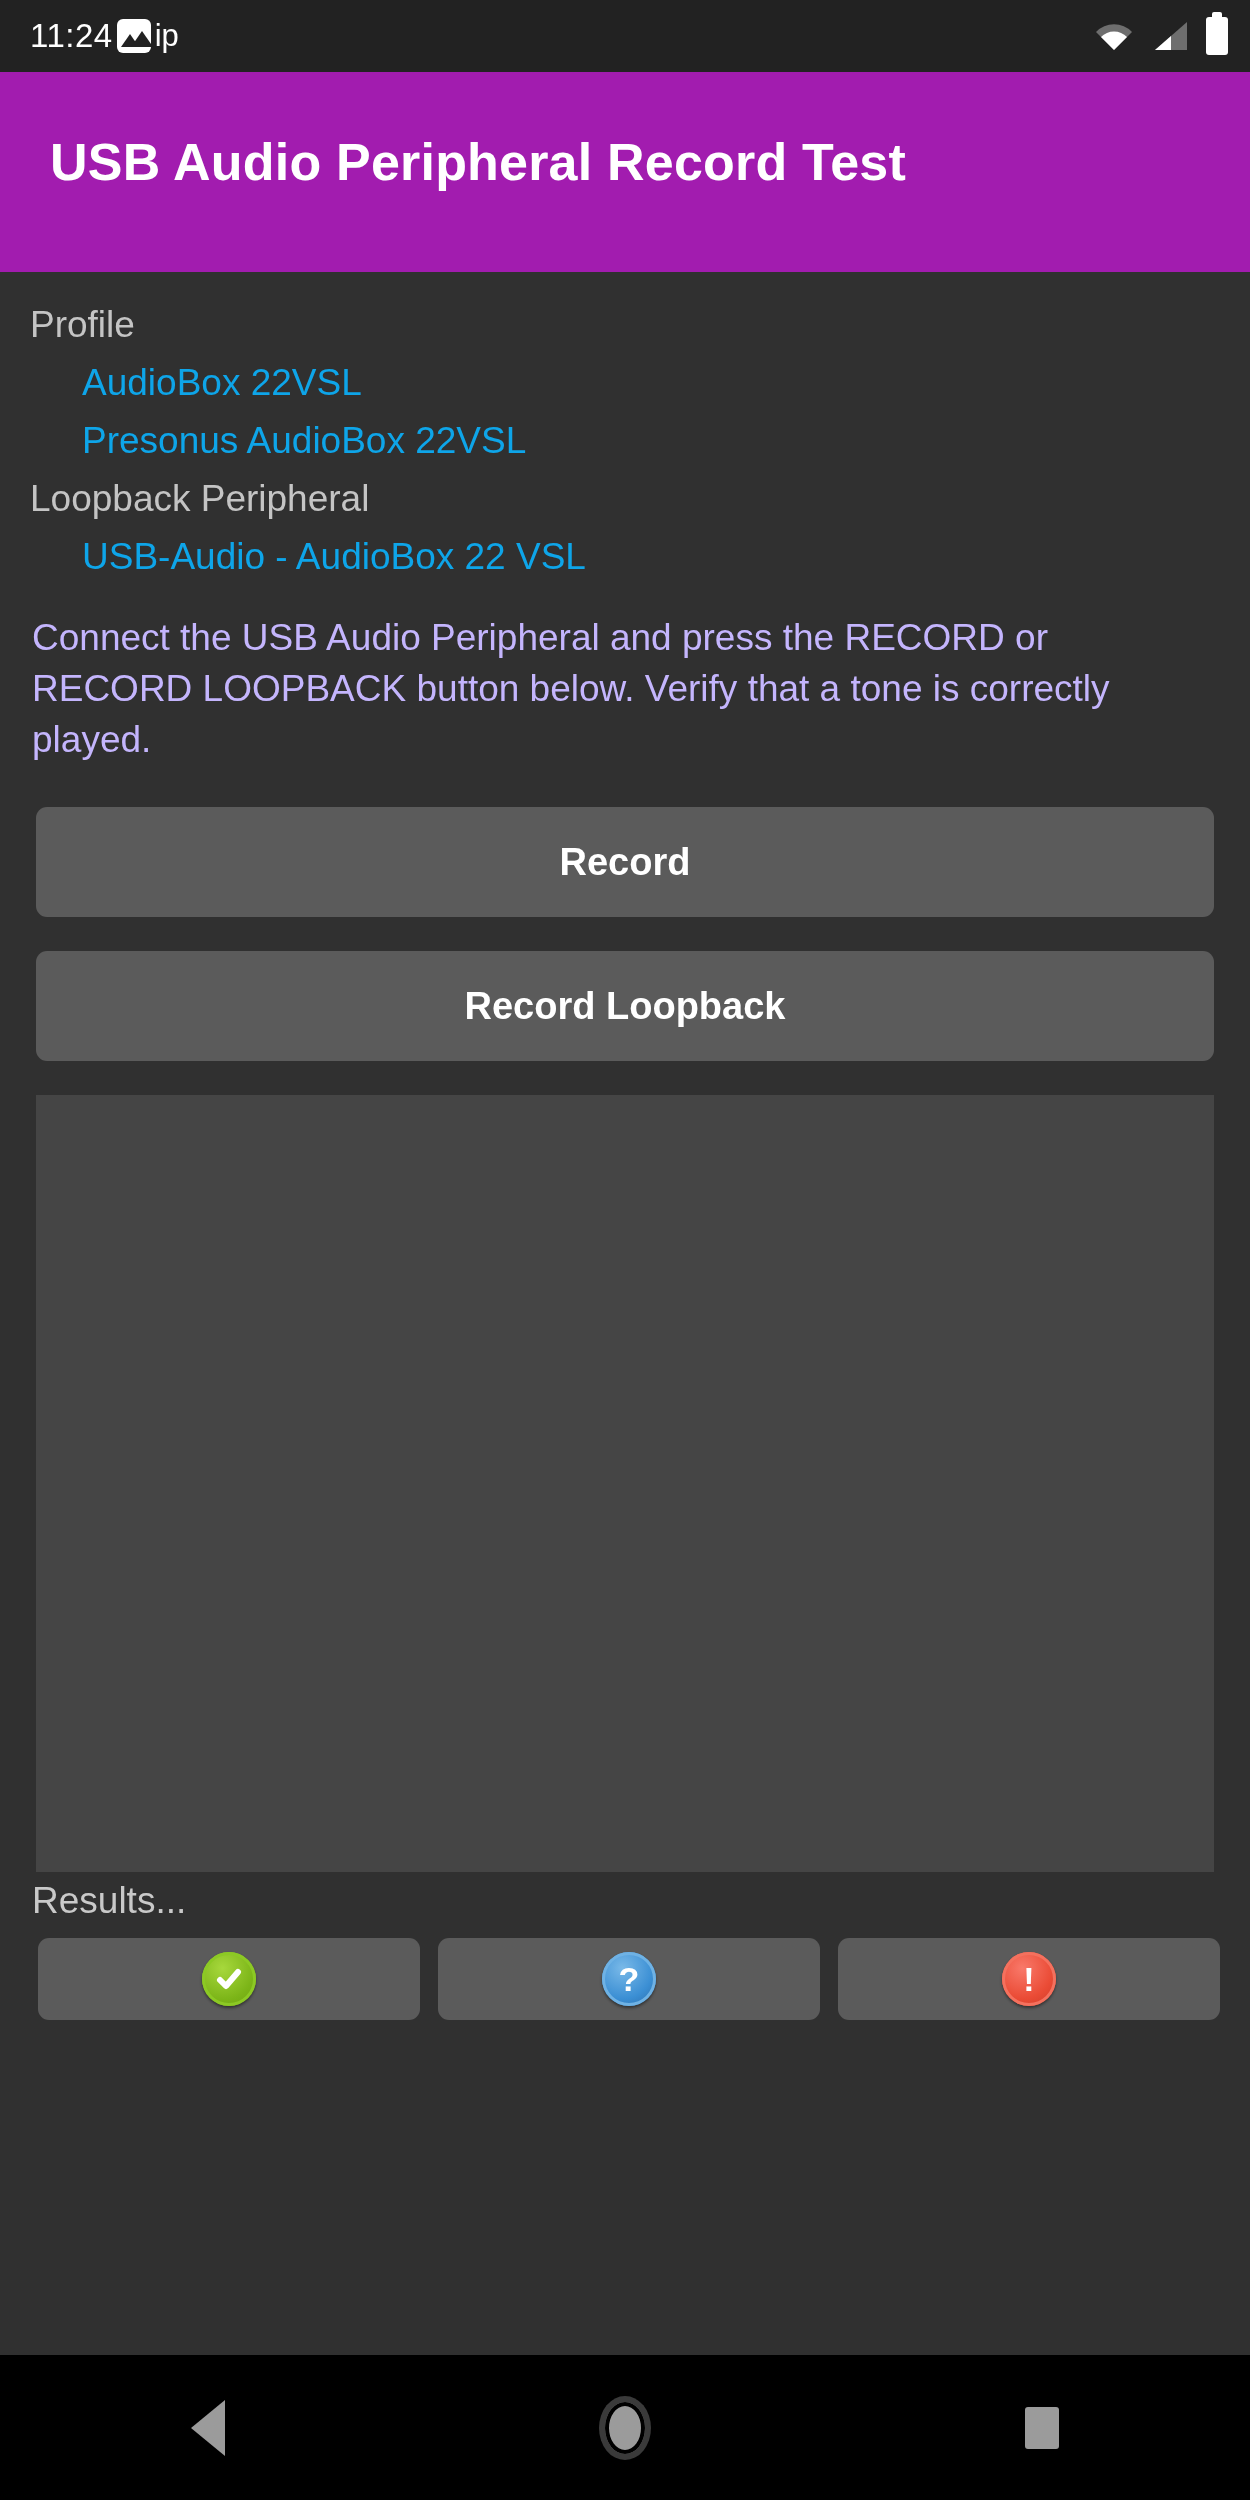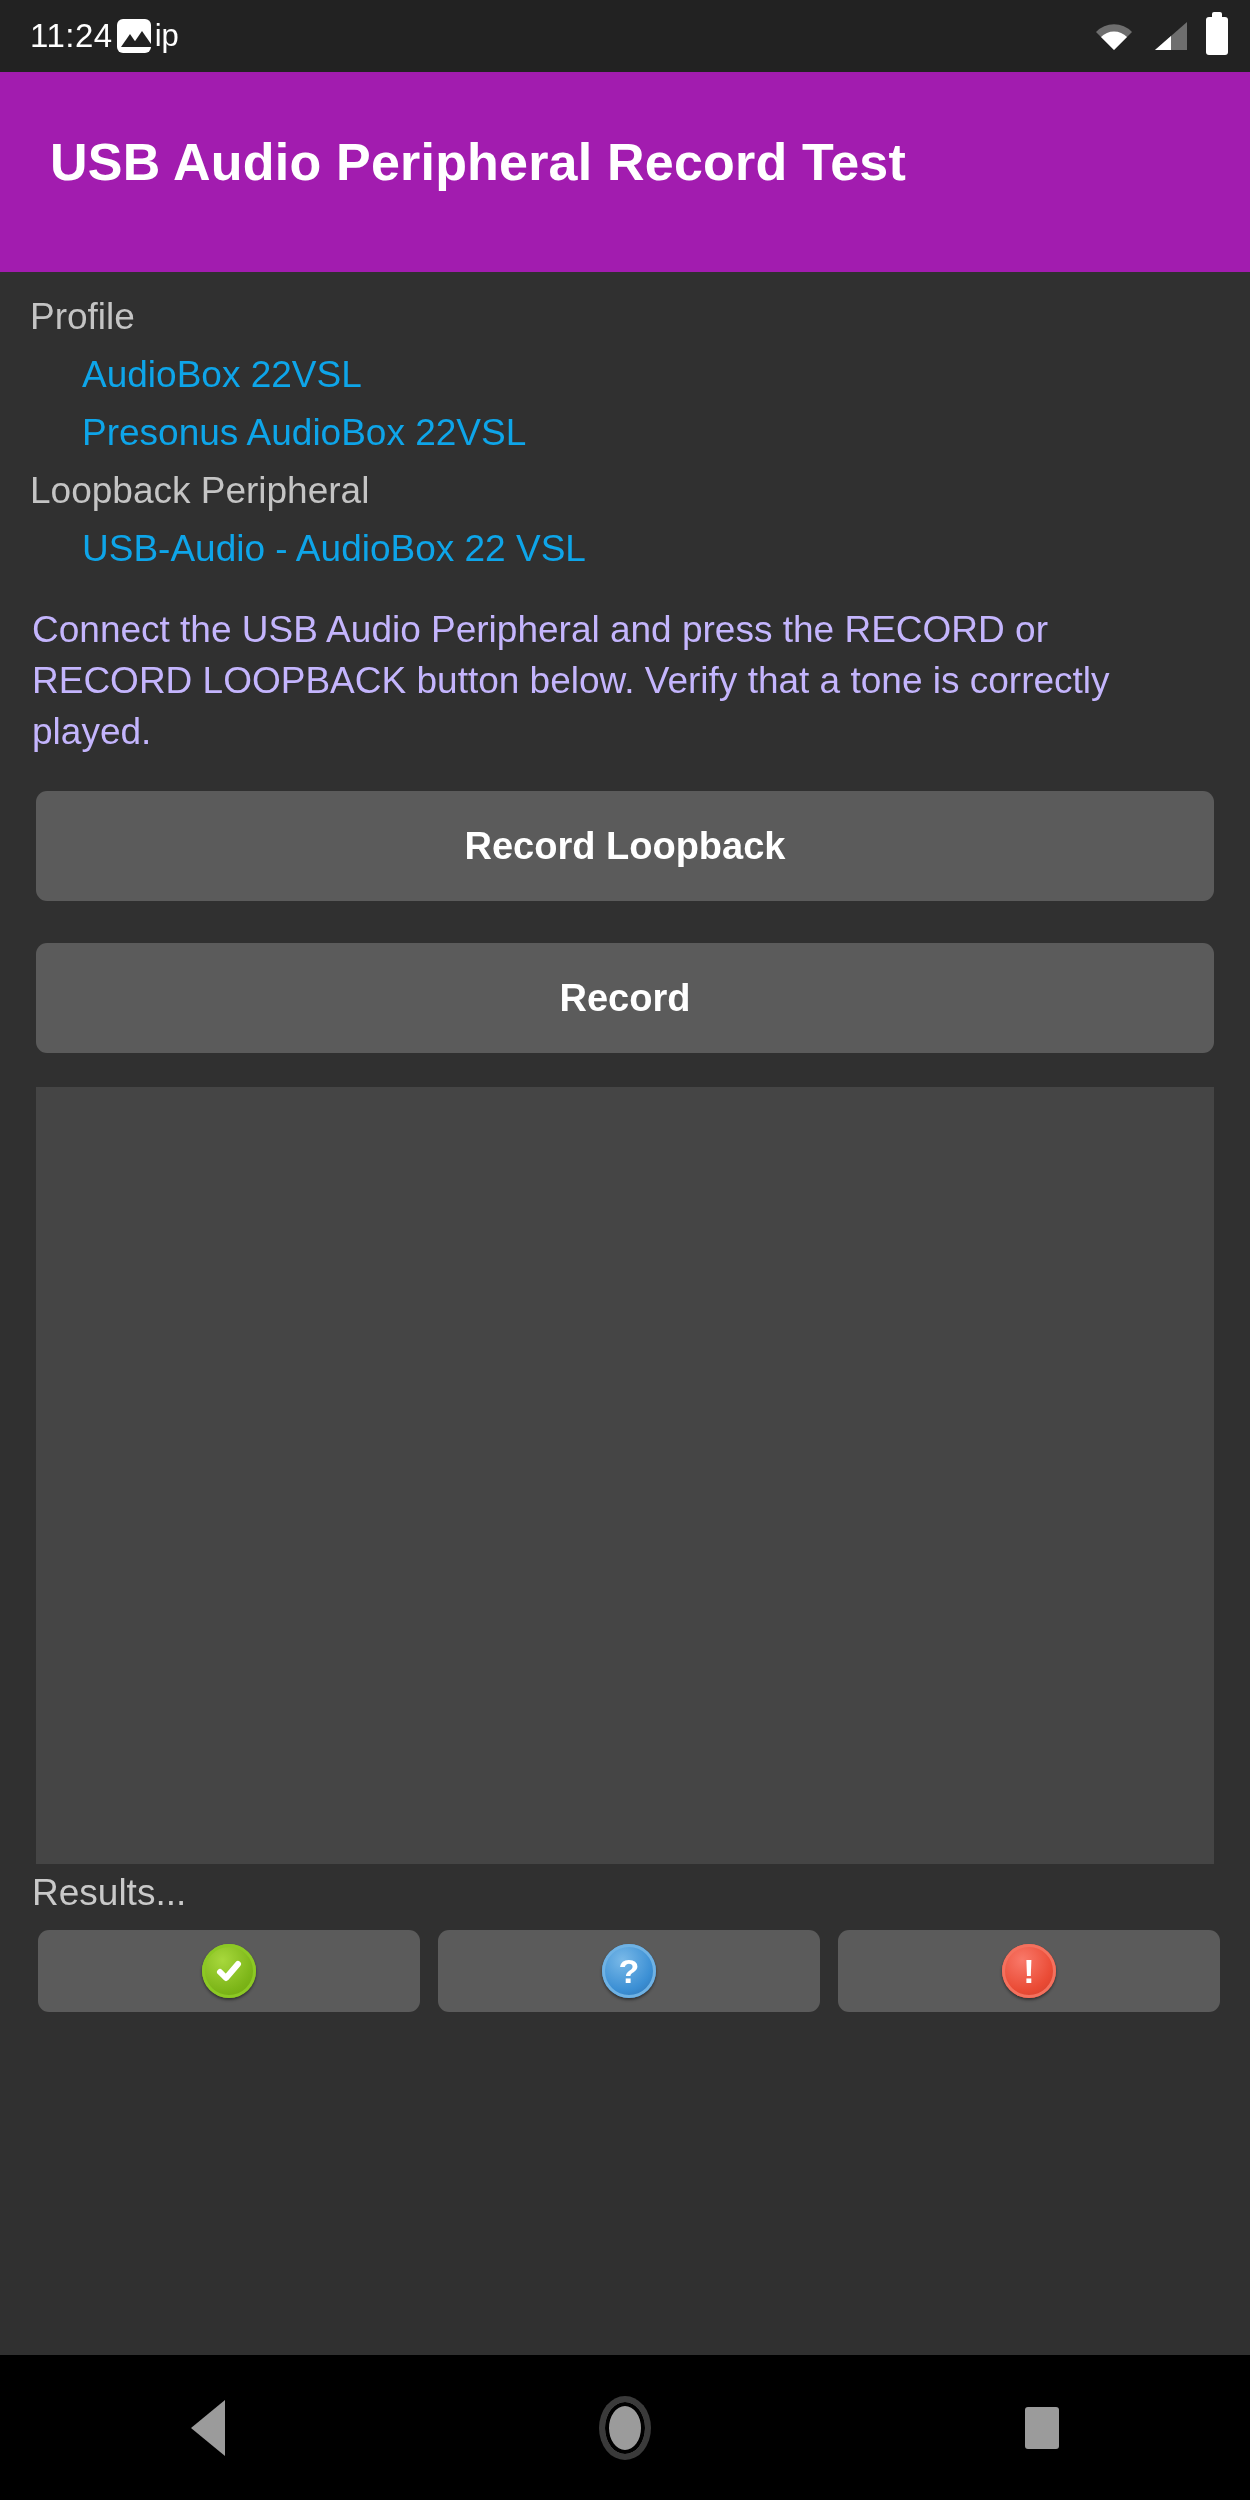--- a/index.html
+++ b/index.html
@@ -44,21 +44,21 @@
   .titlebar {
     position:absolute; top:72px; left:0; width:1250px; height:200px;
     background:#a21caf;
   }
   .title-text {
     position:absolute; left:50px; top:60px;
     color:#ffffff; font-size:52px; font-weight:bold; letter-spacing:0.2px;
   }
 
   
-  .content { position:absolute; top:264px; left:0; width:1250px; }
+  .content { position:absolute; top:272px; left:0; width:1250px; }
 
   .info-block { padding:24px 30px 0 30px; }
   .info-head { color:#c4c4c4; font-size:37px; line-height:58px; }
   .info-sub  { color:#0ea5e9; font-size:37px; line-height:58px; padding-left:52px; }
 
   .instructions {
     color:#c4b5fd; font-size:37px; line-height:51px;
     padding:26px 36px 0 32px;
   }
 
@@ -162,22 +162,22 @@
     <div class="info-block">
       <div class="info-head">Profile</div>
       <div class="info-sub">AudioBox 22VSL</div>
       <div class="info-sub">Presonus AudioBox 22VSL</div>
       <div class="info-head">Loopback Peripheral</div>
       <div class="info-sub">USB-Audio - AudioBox 22 VSL</div>
     </div>
 
     <div class="instructions">Connect the USB Audio Peripheral and press the RECORD or RECORD LOOPBACK button below. Verify that a tone is correctly played.</div>
 
+    <button class="btn btn-record">Record</button>
     <button class="btn btn-loopback">Record Loopback</button>
-    <button class="btn btn-record">Record</button>
 
     <div class="results-panel"></div>
 
     <div class="results-label">Results...</div>
 
     <div class="result-row">
 
       <button class="result-btn">
         <span class="badge badge-pass">
           <svg width="32" height="32" viewBox="0 0 32 32">

